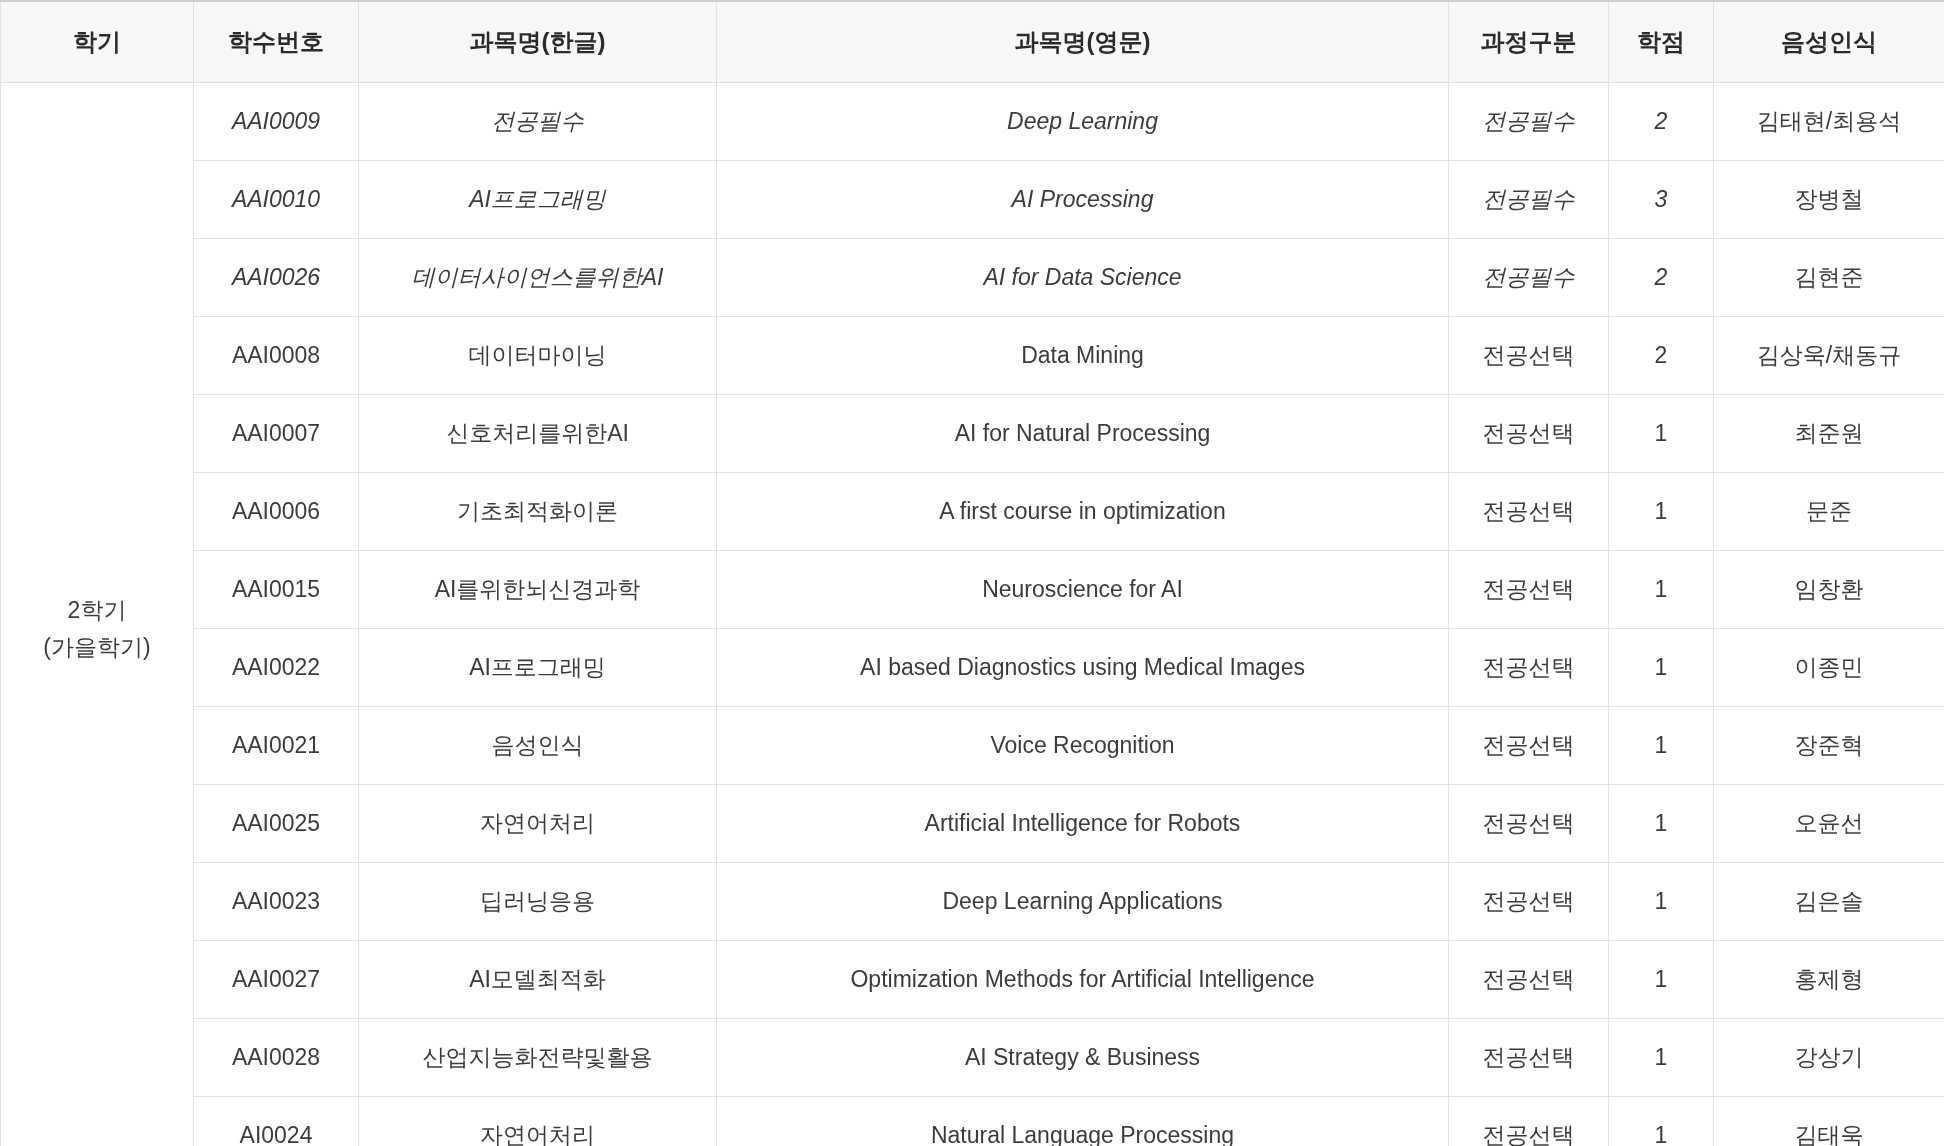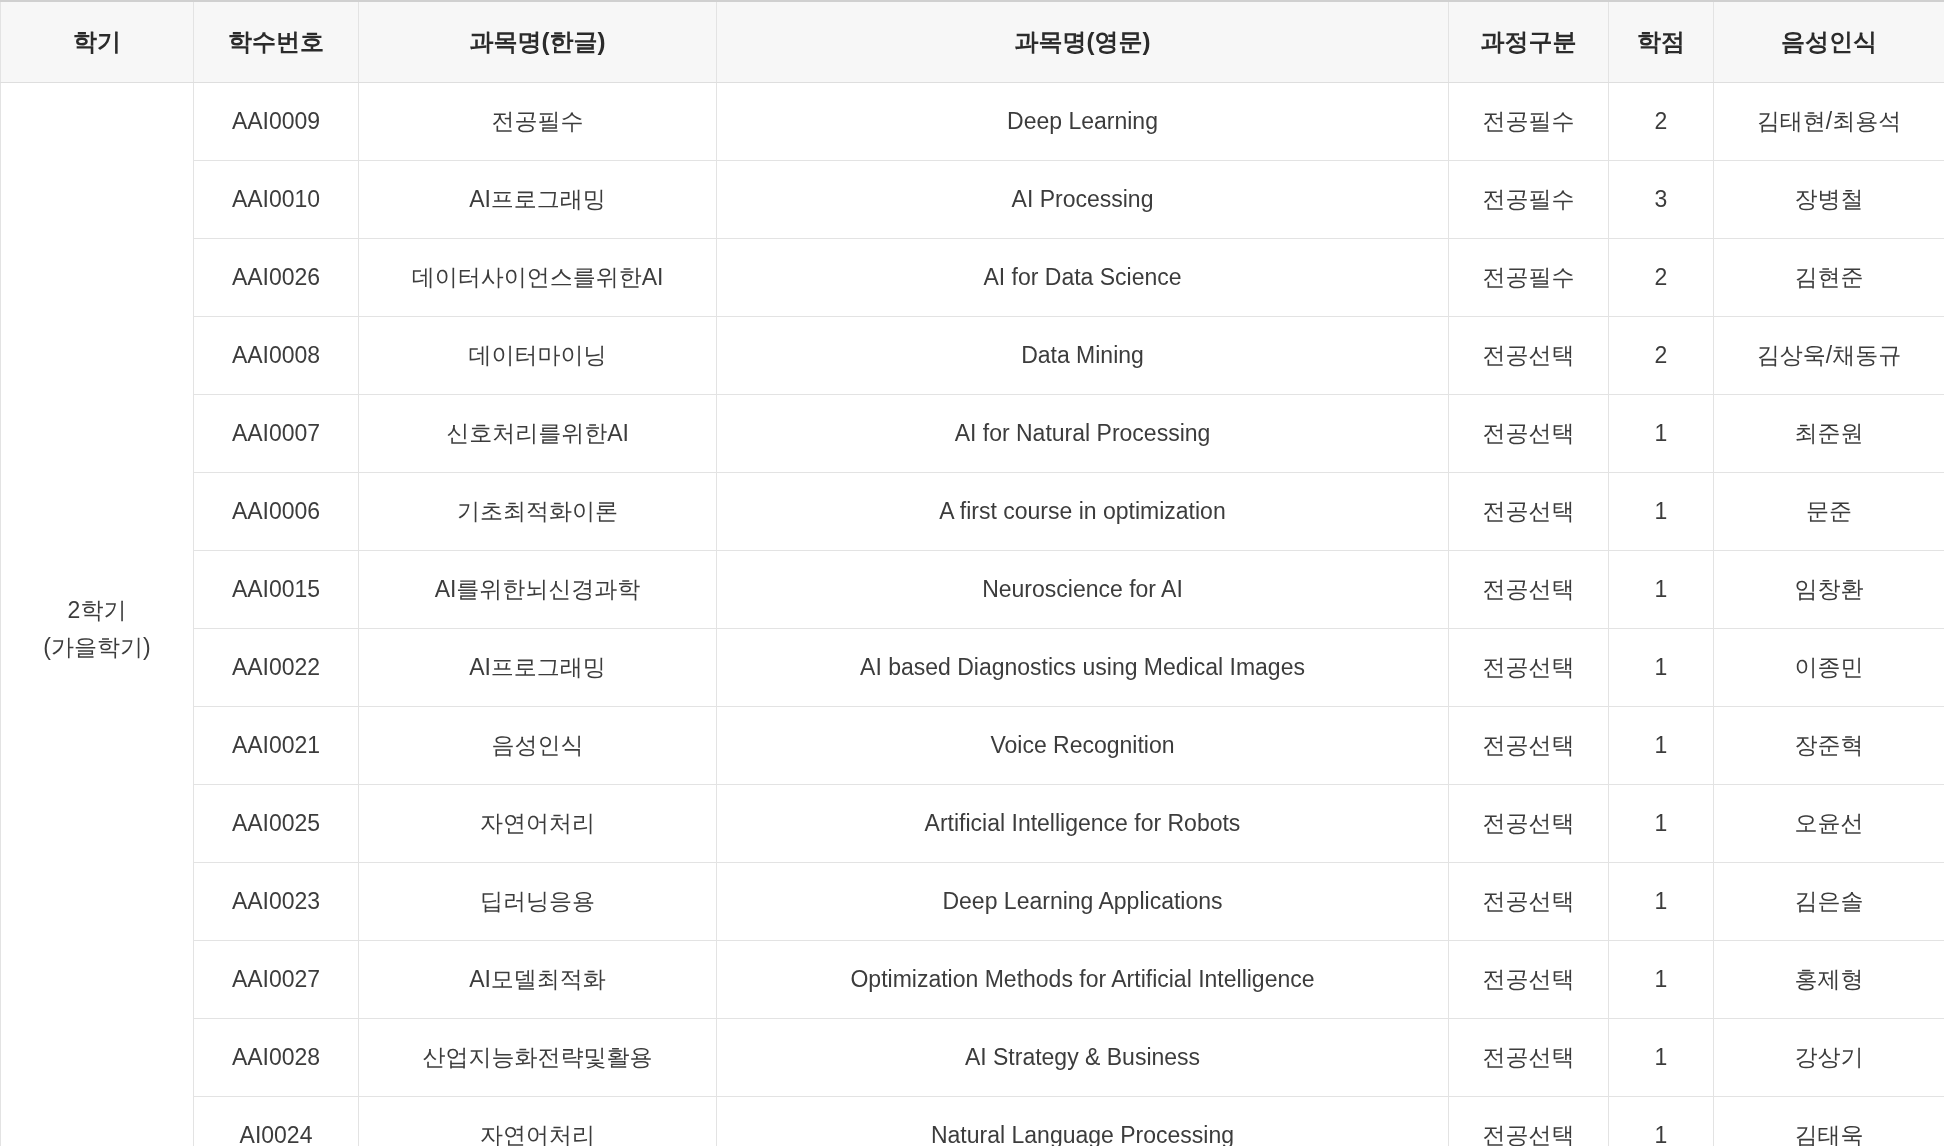--- a/index.html
+++ b/index.html
@@ -39,20 +39,21 @@
     height: 75px;
     font-weight: normal;
   }
   .semester-cell {
     font-size: 23px;
     line-height: 1.6;
     color: #3c3c3c;
   }
   .required {
     color: #ff0000;
+    font-style: italic;
   }
   .col-semester { width: 193px; }
   .col-code { width: 165px; }
   .col-ko { width: 358px; }
   .col-en { width: 732px; }
   .col-type { width: 160px; }
   .col-credit { width: 105px; }
   .col-prof { width: 231px; }
   .cell-inner {
     display: block;

